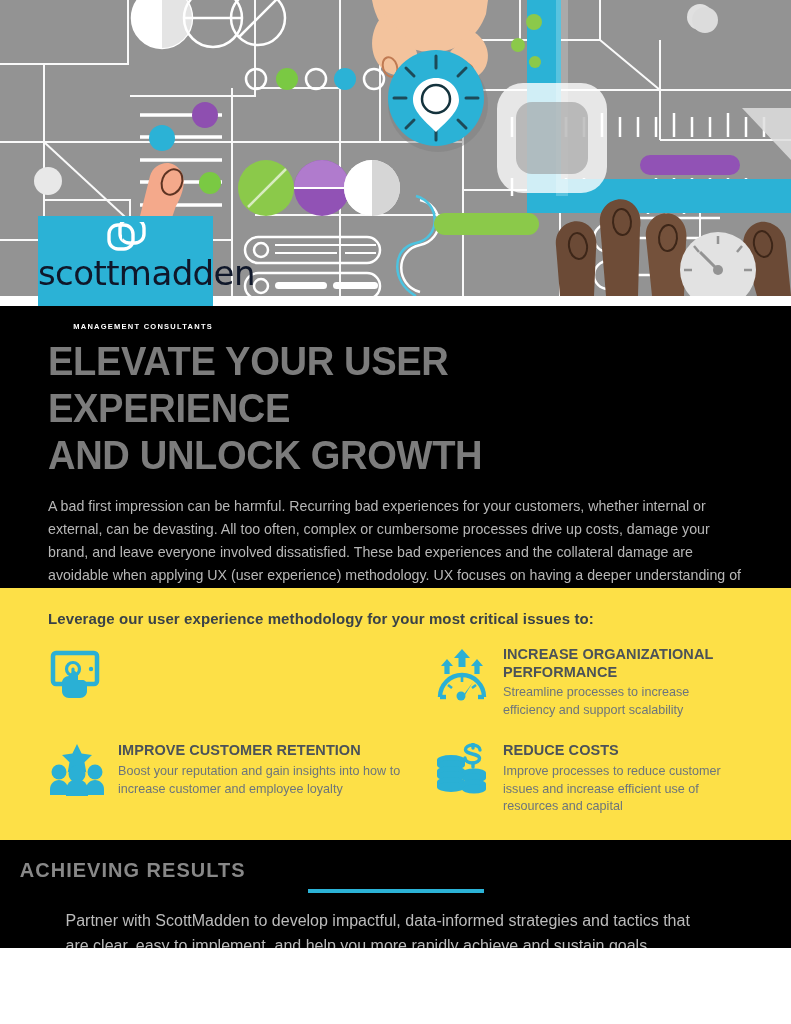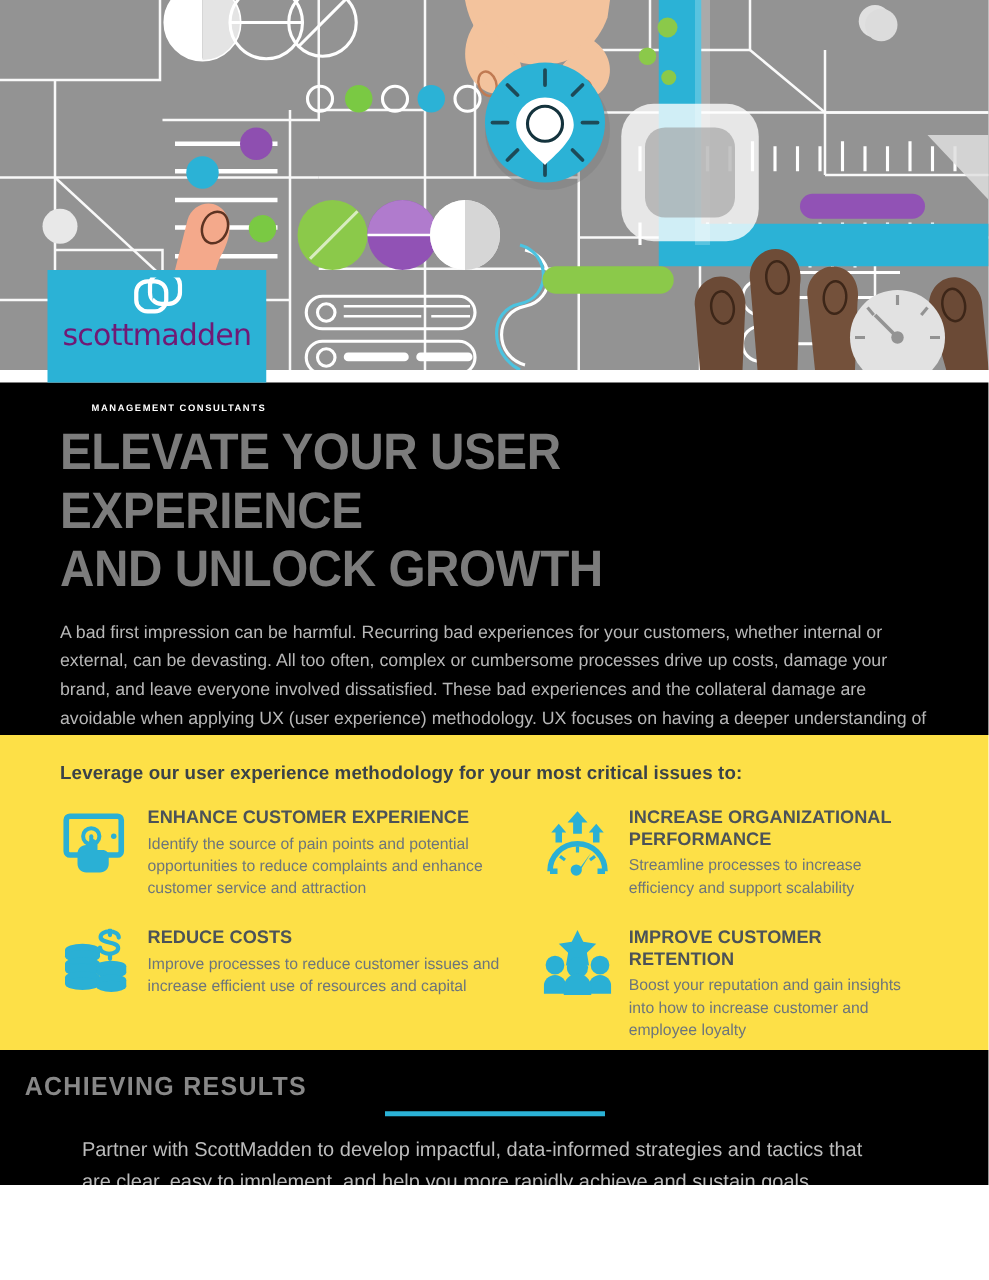--- a/index.html
+++ b/index.html
@@ -35,22 +35,22 @@
     z-index: 5;
   }
   #logo-mark {
     position: absolute; left: 50%; top: 6px;
     transform: translateX(-50%);
     width: 40px; height: 34px;
   }
   #logo-word {
     position: absolute; left: 0; top: 40px; width: 100%;
     text-align: center;
-    color: #701a75;
-    font-size: 24px;
+    color: #0f172a;
+    font-size: 34px;
     font-weight: 400;
     letter-spacing: -0.6px;
     font-family: "DejaVu Sans", sans-serif;
     line-height: 1;
   }
   #logo-tag {
     position: absolute; left: 0; top: 70px; width: 100%;
     text-align: right;
     color: #ffffff;
     font-size: 7.5px;
@@ -434,24 +434,20 @@
         <div class="benefit-icon">
           <svg width="54" height="54" viewBox="0 0 54 54">
             <rect x="3" y="6" width="44" height="31" rx="3" fill="none" stroke="#2ab0d5" stroke-width="4.5"></rect>
             <circle cx="41" cy="22" r="2.2" fill="#2ab0d5"></circle>
             <circle cx="23" cy="22" r="6.5" fill="none" stroke="#2ab0d5" stroke-width="3.2"></circle>
             <path d="M23 22 v16" stroke="#2ab0d5" stroke-width="3.2" stroke-linecap="round"></path>
             <path d="M19 29 c-4 0 -7 3 -7 7 v8 c0 4 3 7 7 7 h11 c4 0 7 -3 7 -7 v-6
                      c0 -3 -2 -5 -5 -5 h-4 v-4 c0 -3 -2 -5 -5 -5 z" fill="#2ab0d5"></path>
           </svg>
         </div>
-        <div class="benefit-text">
-          <p class="benefit-head">ENHANCE CUSTOMER EXPERIENCE</p>
-          <p class="benefit-body">Identify the source of pain points and potential opportunities to reduce complaints and enhance customer service and attraction</p>
-        </div>
       </div>
 
       <div class="benefit">
         <div class="benefit-icon">
           <svg width="54" height="54" viewBox="0 0 54 54">
             <path d="M27 2 l8 9 h-4.5 v9 h-7 v-9 H19 z" fill="#2ab0d5"></path>
             <path d="M12 12 l6 7 h-3.4 v8 h-5.2 v-8 H6 z" fill="#2ab0d5"></path>
             <path d="M42 12 l6 7 h-3.4 v8 h-5.2 v-8 H36 z" fill="#2ab0d5"></path>
             <path d="M5 50 A22 22 0 0 1 49 50" fill="none" stroke="#2ab0d5" stroke-width="4.4"></path>
             <line x1="5" y1="50" x2="11" y2="50" stroke="#2ab0d5" stroke-width="4.4"></line>
@@ -459,20 +455,38 @@
             <line x1="27" y1="30" x2="27" y2="35" stroke="#2ab0d5" stroke-width="2.6"></line>
             <line x1="13" y1="38" x2="17" y2="41" stroke="#2ab0d5" stroke-width="2.6"></line>
             <line x1="41" y1="38" x2="37" y2="41" stroke="#2ab0d5" stroke-width="2.6"></line>
             <path d="M27 50 L38 35 L30 48 Z" fill="#2ab0d5"></path>
             <circle cx="26" cy="49" r="4.5" fill="#2ab0d5"></circle>
           </svg>
         </div>
         <div class="benefit-text">
           <p class="benefit-head">INCREASE ORGANIZATIONAL PERFORMANCE</p>
           <p class="benefit-body">Streamline processes to increase efficiency and support scalability</p>
+        </div>
+      </div>
+
+      <div class="benefit">
+        <div class="benefit-icon">
+          <svg width="54" height="54" viewBox="0 0 54 54">
+            <path d="M27 1 l4.6 9.4 10.4 1.5 -7.5 7.3 1.8 10.3 -9.3 -4.9 -9.3 4.9 1.8 -10.3 -7.5 -7.3 10.4 -1.5 z" fill="#2ab0d5"></path>
+            <circle cx="9" cy="29" r="7.5" fill="#2ab0d5"></circle>
+            <circle cx="45" cy="29" r="7.5" fill="#2ab0d5"></circle>
+            <circle cx="27" cy="31" r="8.5" fill="#2ab0d5"></circle>
+            <path d="M0 52 v-6 c0 -5 4 -9 9 -9 c5 0 9 4 9 9 v6 z" fill="#2ab0d5"></path>
+            <path d="M36 52 v-6 c0 -5 4 -9 9 -9 c5 0 9 4 9 9 v6 z" fill="#2ab0d5"></path>
+            <path d="M16 53 v-6 c0 -6 5 -11 11 -11 c6 0 11 5 11 11 v6 z" fill="#2ab0d5"></path>
+          </svg>
+        </div>
+        <div class="benefit-text">
+          <p class="benefit-head">IMPROVE CUSTOMER RETENTION</p>
+          <p class="benefit-body">Boost your reputation and gain insights into how to increase customer and employee loyalty</p>
         </div>
       </div>
 
       <div class="benefit">
         <div class="benefit-icon">
           <svg width="54" height="54" viewBox="0 0 54 54">
             <g fill="#2ab0d5">
               <ellipse cx="16" cy="17" rx="14" ry="5"></ellipse>
               <rect x="2" y="17" width="28" height="5"></rect>
               <ellipse cx="16" cy="22" rx="14" ry="5"></ellipse>
@@ -495,38 +509,20 @@
             <path d="M45 7 c0 -3 -3.5 -5 -7.5 -5 c-4 0 -7 2 -7 4.6 c0 5.4 14 3.4 14 8.8
                      c0 2.6 -3 4.6 -7 4.6 c-4 0 -7.5 -2 -7.5 -5" fill="none" stroke="#2ab0d5" stroke-width="3.4" stroke-linecap="round"></path>
           </svg>
         </div>
         <div class="benefit-text">
           <p class="benefit-head">REDUCE COSTS</p>
           <p class="benefit-body">Improve processes to reduce customer issues and increase efficient use of resources and capital</p>
         </div>
       </div>
 
-      <div class="benefit">
-        <div class="benefit-icon">
-          <svg width="54" height="54" viewBox="0 0 54 54">
-            <path d="M27 1 l4.6 9.4 10.4 1.5 -7.5 7.3 1.8 10.3 -9.3 -4.9 -9.3 4.9 1.8 -10.3 -7.5 -7.3 10.4 -1.5 z" fill="#2ab0d5"></path>
-            <circle cx="9" cy="29" r="7.5" fill="#2ab0d5"></circle>
-            <circle cx="45" cy="29" r="7.5" fill="#2ab0d5"></circle>
-            <circle cx="27" cy="31" r="8.5" fill="#2ab0d5"></circle>
-            <path d="M0 52 v-6 c0 -5 4 -9 9 -9 c5 0 9 4 9 9 v6 z" fill="#2ab0d5"></path>
-            <path d="M36 52 v-6 c0 -5 4 -9 9 -9 c5 0 9 4 9 9 v6 z" fill="#2ab0d5"></path>
-            <path d="M16 53 v-6 c0 -6 5 -11 11 -11 c6 0 11 5 11 11 v6 z" fill="#2ab0d5"></path>
-          </svg>
-        </div>
-        <div class="benefit-text">
-          <p class="benefit-head">IMPROVE CUSTOMER RETENTION</p>
-          <p class="benefit-body">Boost your reputation and gain insights into how to increase customer and employee loyalty</p>
-        </div>
-      </div>
-
     </div>
   </div>
 
   <div id="results-block">
     <div id="results-title">ACHIEVING RESULTS</div>
     <div id="results-rule"></div>
     <p id="results-body">Partner with ScottMadden to develop impactful, data-informed strategies and tactics that
 are clear, easy to implement, and help you more rapidly achieve and sustain goals.</p>
   </div>
 

